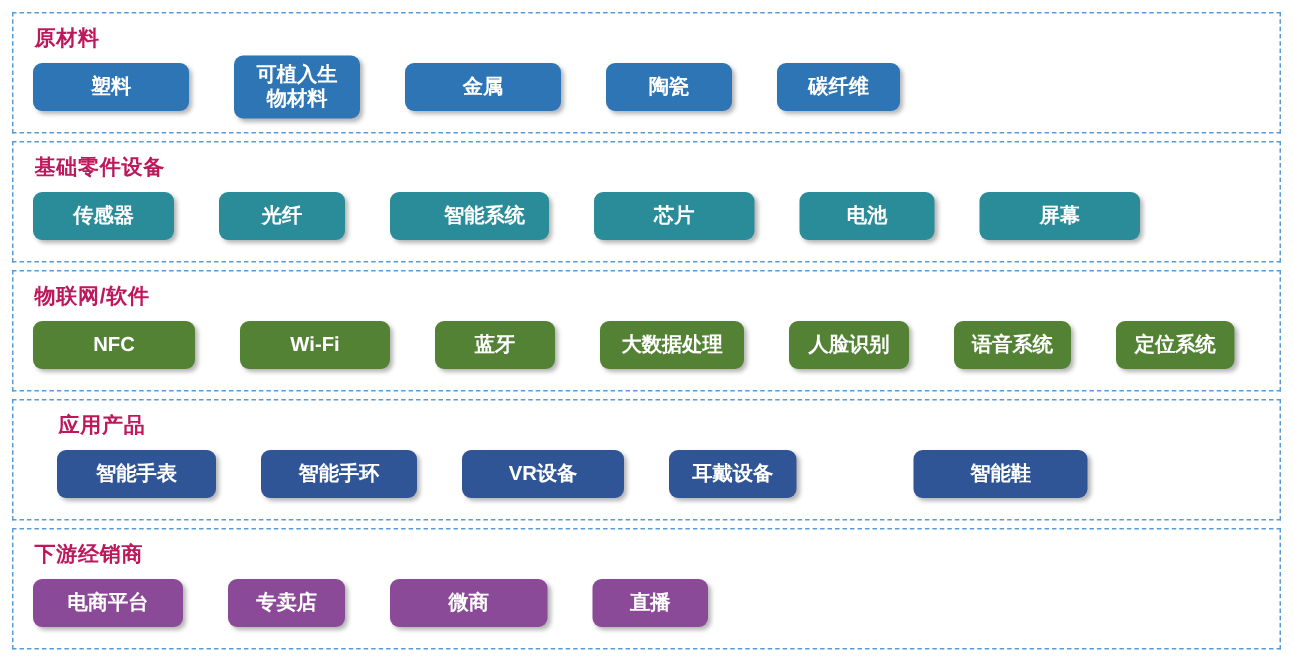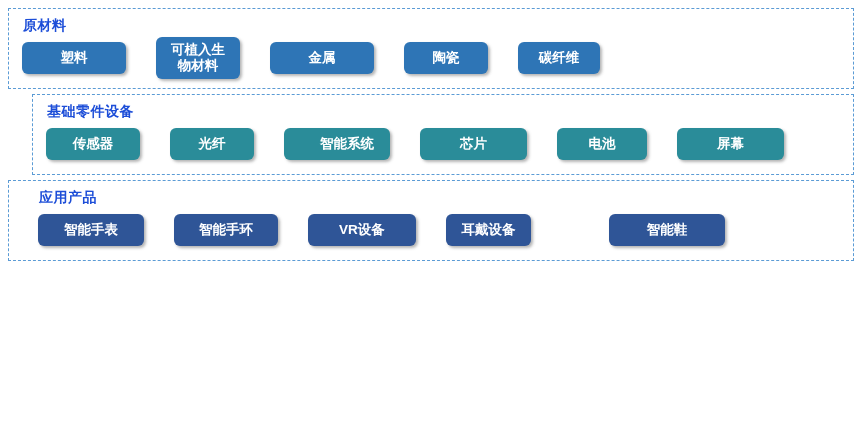--- a/index.html
+++ b/index.html
@@ -10,21 +10,21 @@
   }
   #diagram{display:flex;flex-direction:column;gap:5px;width:846px;}
   .row{
     box-sizing:border-box;
     height:81px;
     border:1px dashed #5B9BD5;
     background:#ffffff;
     display:flex;flex-direction:column;
   }
   .row-label{
-    font-size:14px;font-weight:bold;color:#1d4ed8;
+    font-size:14px;font-weight:bold;color:#be185d;
     margin:8px 0 0 14px;line-height:16px;letter-spacing:.5px;
   }
   .row-items{
     flex:1;display:flex;align-items:center;
     gap:30px;padding:0 0 6px 13px;
   }
   .node{
     box-sizing:border-box;
     height:32px;
     background:var(--btn,#2E75B6);
@@ -45,34 +45,55 @@
     <section class="row" style="border-color: rgb(91, 155, 213); --btn: #2E75B6;">
       <div class="row-label">原材料</div>
       <div class="row-items">
         <div class="node" style="width: 104px;">塑料</div>
         <div class="node tall" style="width: 84px;">可植入生物材料</div>
         <div class="node" style="width: 104px;">金属</div>
         <div class="node" style="width: 84px;">陶瓷</div>
         <div class="node" style="width: 82px;">碳纤维</div>
       </div>
     </section>
-    <section class="row" style="border-color: rgb(91, 155, 213); margin-left: 24px; --btn: #2A8C99;">
+    <section class="row" style="border-color: rgb(91, 155, 213); --btn: #2A8C99;">
       <div class="row-label">基础零件设备</div>
       <div class="row-items">
         <div class="node" style="width: 94px;">传感器</div>
         <div class="node" style="width: 84px;">光纤</div>
         <div class="node" style="width: 106px; padding-left: 26px;">智能系统</div>
         <div class="node" style="width: 107px;">芯片</div>
         <div class="node" style="width: 90px;">电池</div>
         <div class="node" style="width: 107px;">屏幕</div>
+      </div>
+    </section>
+    <section class="row" style="border-color: rgb(91, 155, 213); --btn: #548235;">
+      <div class="row-label">物联网/软件</div>
+      <div class="row-items">
+        <div class="node" style="width: 108px;">NFC</div>
+        <div class="node" style="width: 100px;">Wi-Fi</div>
+        <div class="node" style="width: 80px;">蓝牙</div>
+        <div class="node" style="width: 96px;">大数据处理</div>
+        <div class="node" style="width: 80px;">人脸识别</div>
+        <div class="node" style="width: 78px;">语音系统</div>
+        <div class="node" style="width: 79px;">定位系统</div>
       </div>
     </section>
     <section class="row" style="border-color: rgb(91, 155, 213); padding-left: 16px; --btn: #2F5597;">
       <div class="row-label">应用产品</div>
       <div class="row-items">
         <div class="node" style="width: 106px;">智能手表</div>
         <div class="node" style="width: 104px;">智能手环</div>
         <div class="node" style="width: 108px;">VR设备</div>
         <div class="node" style="width: 85px;">耳戴设备</div>
         <div class="node" style="width: 116px; margin-left: 48px;">智能鞋</div>
       </div>
     </section>
+    <section class="row" style="border-color: rgb(91, 155, 213); --btn: #8B4A97;">
+      <div class="row-label">下游经销商</div>
+      <div class="row-items">
+        <div class="node" style="width: 100px;">电商平台</div>
+        <div class="node" style="width: 78px;">专卖店</div>
+        <div class="node" style="width: 105px;">微商</div>
+        <div class="node" style="width: 77px;">直播</div>
+      </div>
+    </section>
   </div>
 
 </body></html>

